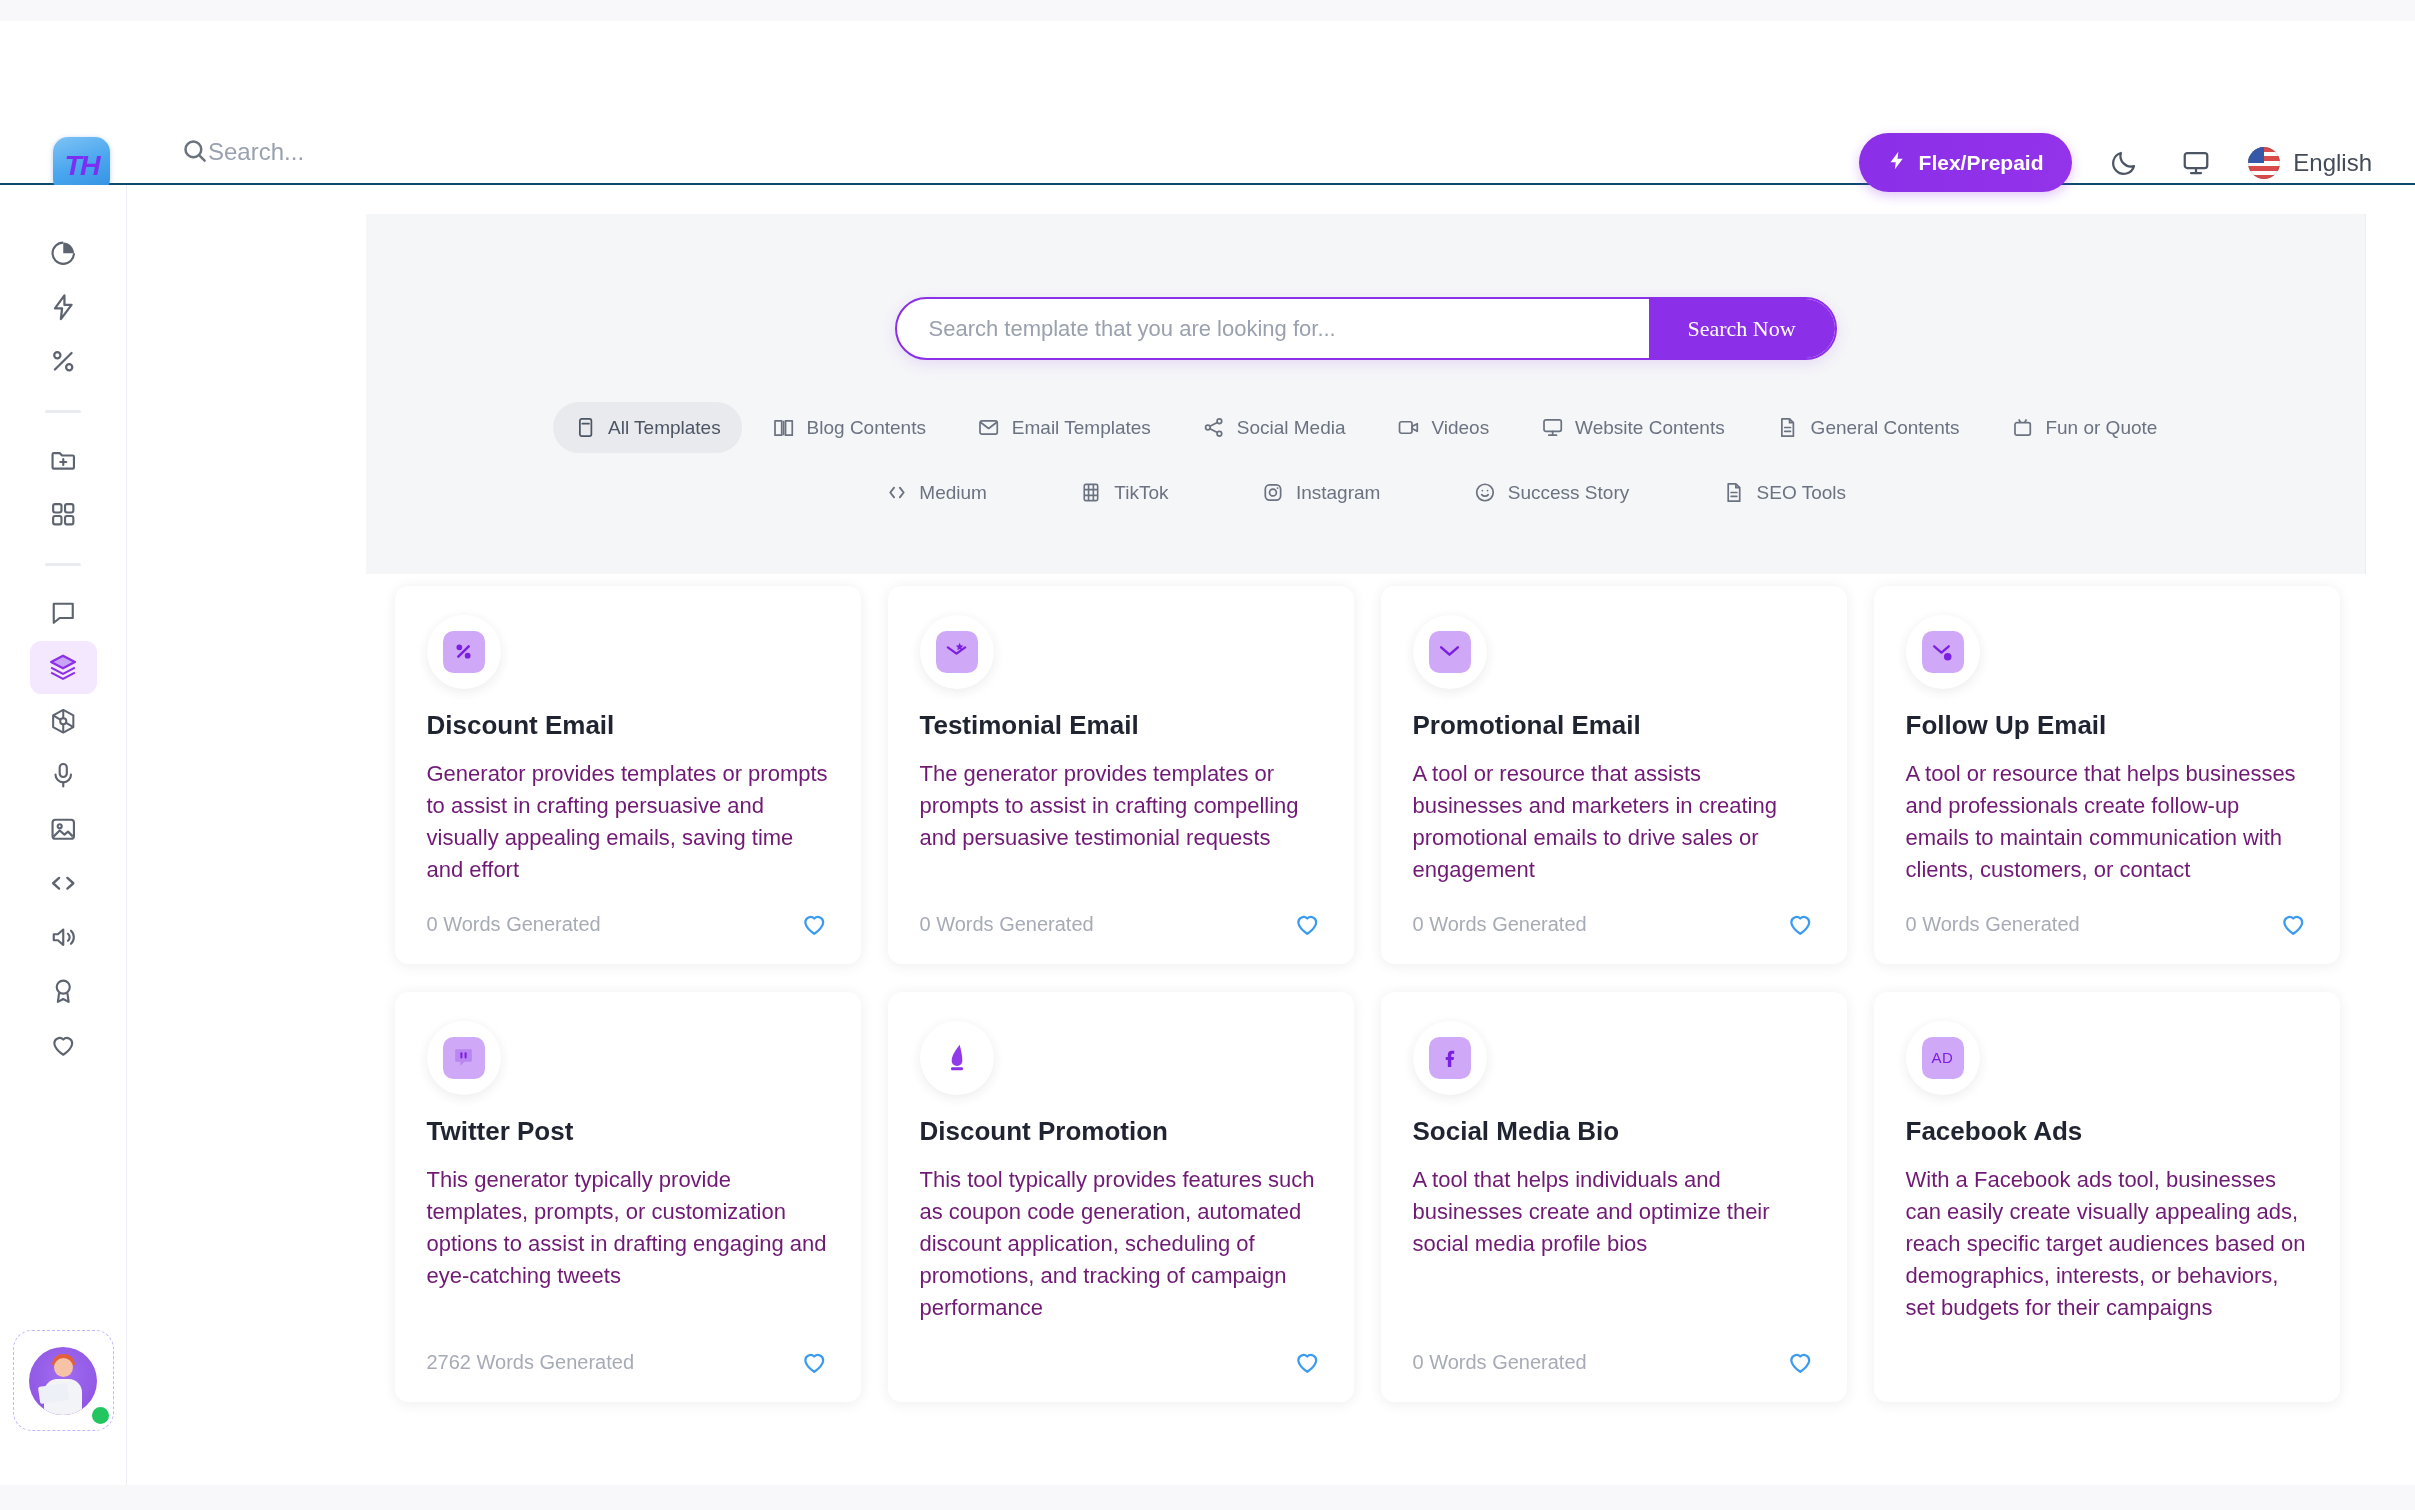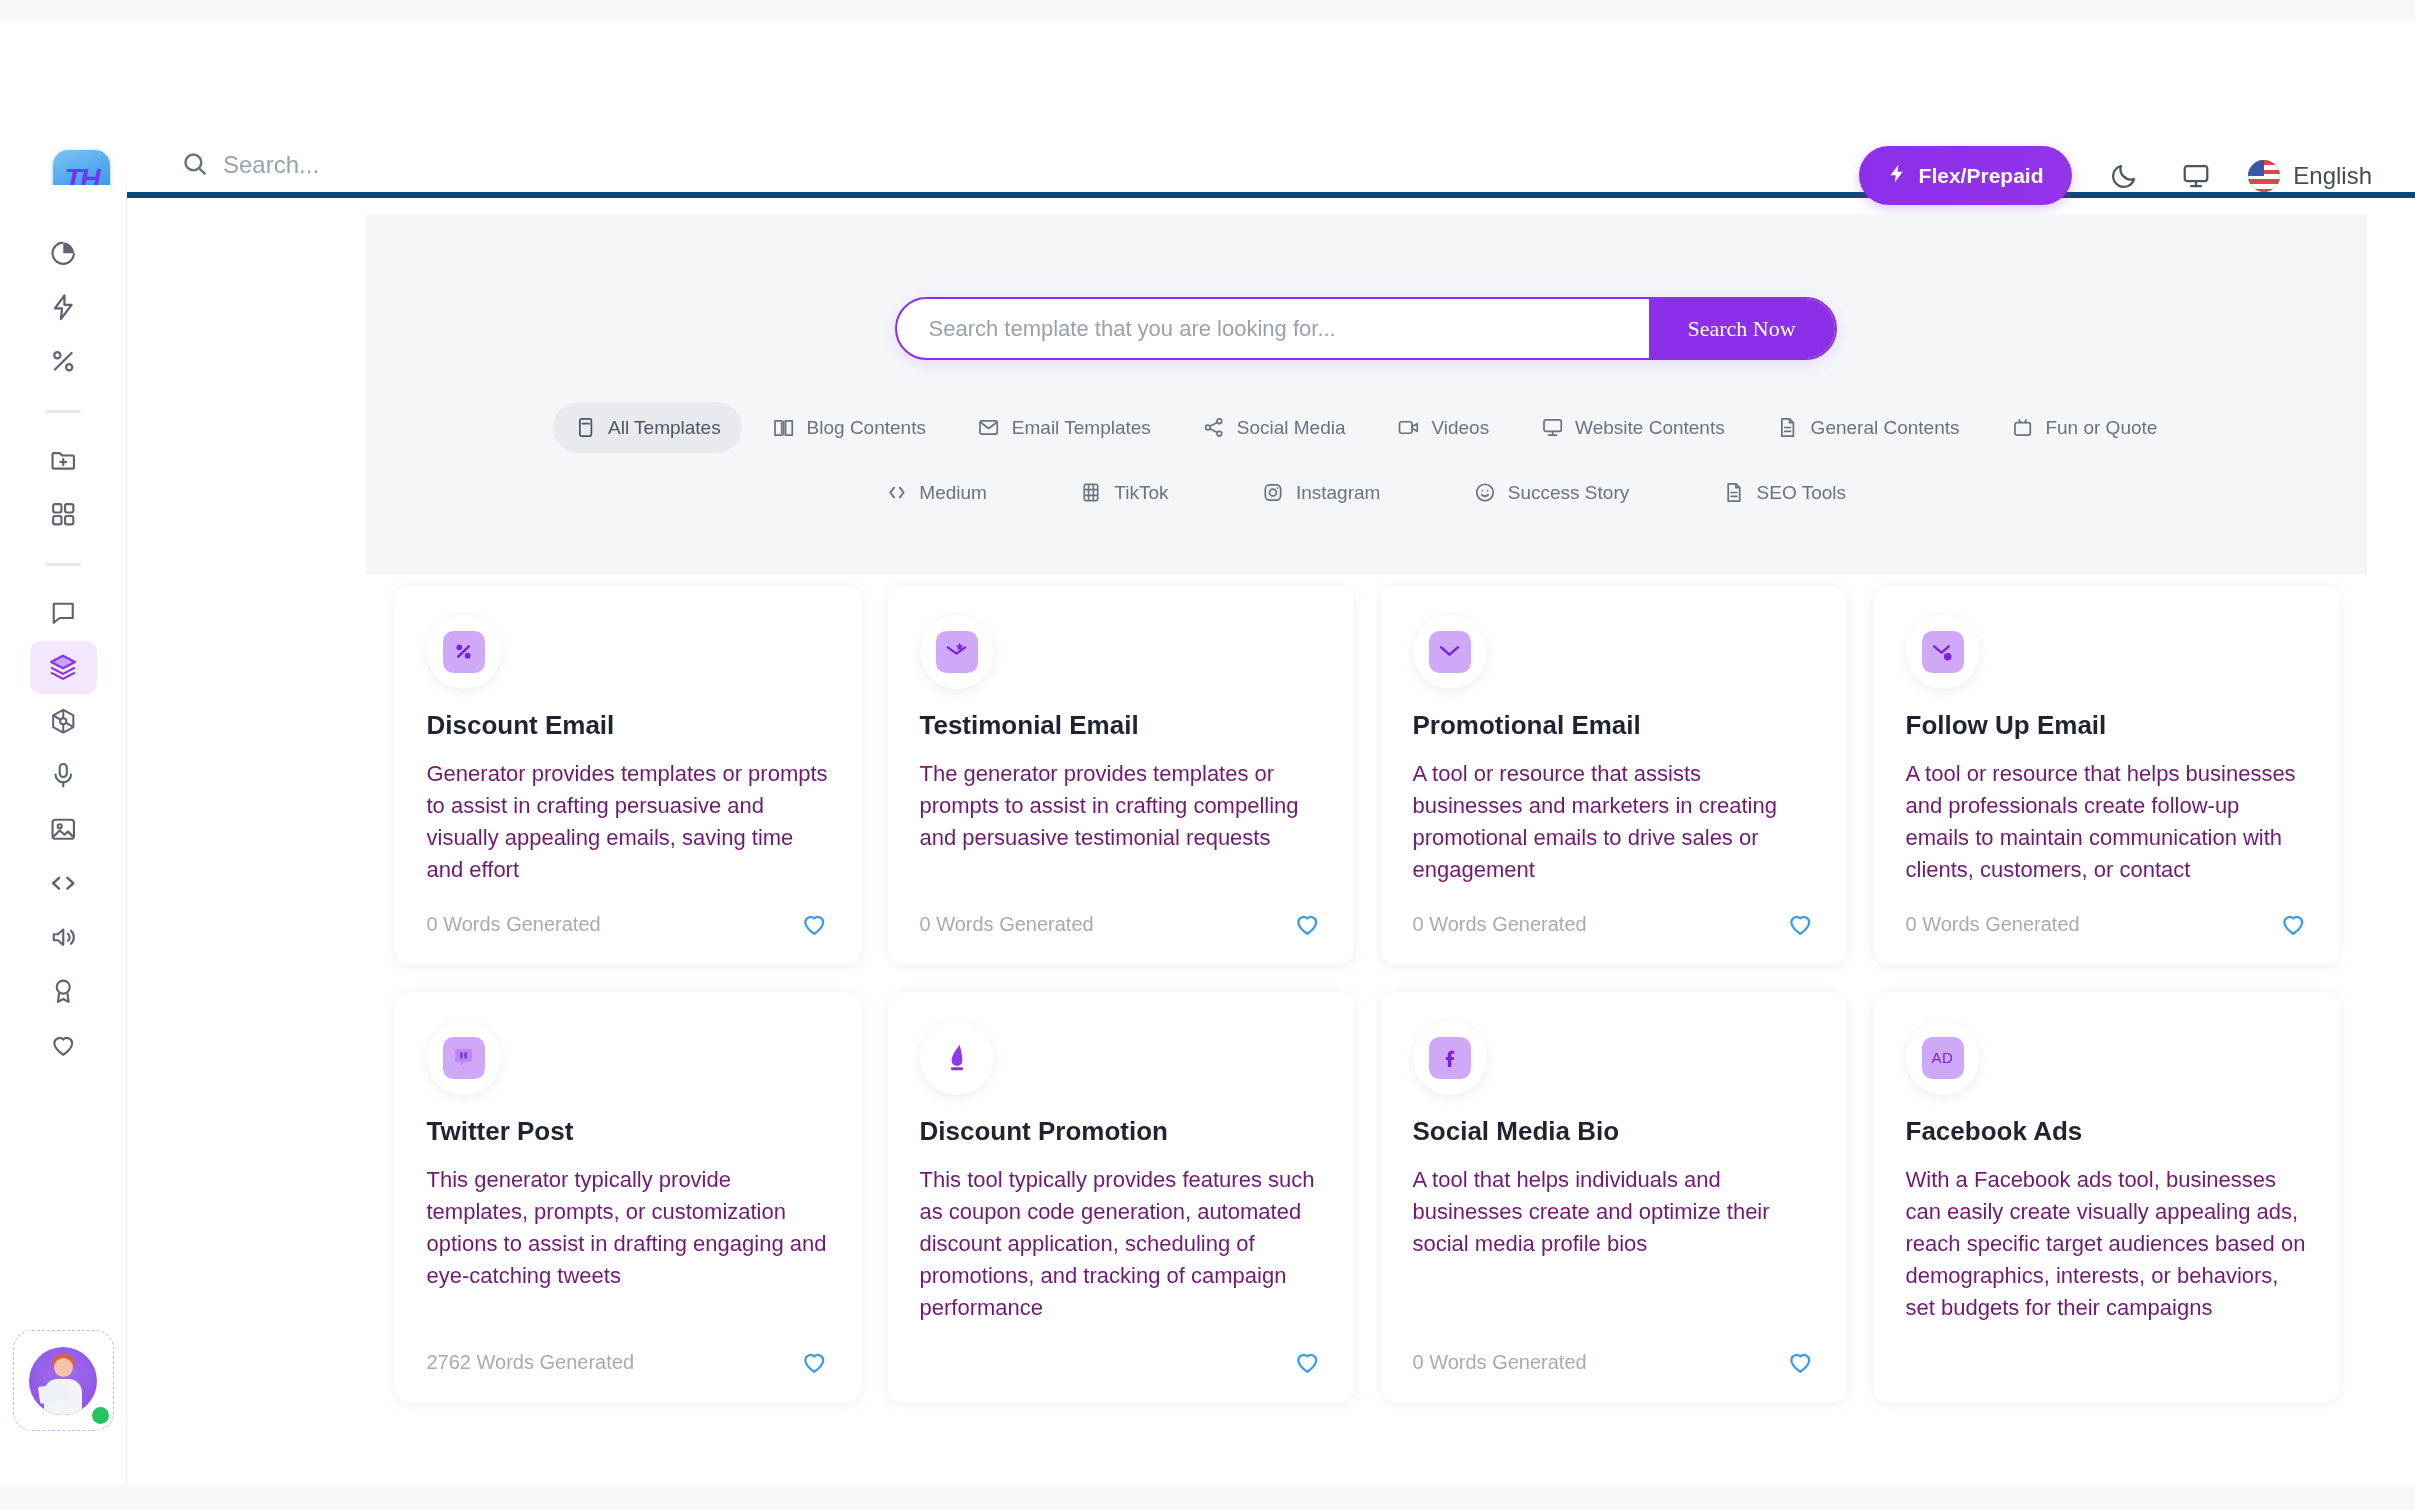--- a/index.html
+++ b/index.html
@@ -17,42 +17,42 @@
   
   .app-window {
     position: absolute;
     left: 0; top: 21px;
     width: 2416px; height: 1465px;
     background: #ffffff;
     overflow: hidden;
   }
   
   .header {
-    position: absolute; left: 0; top: 13px;
+    position: absolute; left: 0; top: 0;
     width: 2416px; height: 164px;
     background: #ffffff;
-    border-bottom: 6px solid #0c4a6e;
+    border-bottom: 2px solid #0c4a6e;
     display: flex; align-items: center;
   }
   .logo {
     position: absolute; left: 53px; top: 116px;
     width: 57px; height: 57px;
     border-radius: 15px;
     background: linear-gradient(160deg, #7fc3f5 0%, #4aa6ef 50%, #2f8fe0 100%);
     display: flex; align-items: center; justify-content: center;
     box-shadow: 0 1.9px 5.7px rgba(60,120,200,.35);
   }
   .logo-text {
     font-size: 28.5px; font-weight: bold; font-style: italic;
     color: #7b2ff2; letter-spacing: -1.9px;
     line-height: 1;
   }
   .hdr-search {
     position: absolute; left: 181px; top: 116px;
-    display: flex; align-items: center; gap: 15px;
+    display: flex; align-items: center; 
   }
   .hdr-search-ph { font-size: 24px; color: #9aa1ae; }
   .hdr-right {
     position: absolute; right: 44px; top: 112px;
     display: flex; align-items: center; gap: 32px;
   }
   .flex-btn {
     display: flex; align-items: center; gap: 10.5px;
     height: 59px; padding: 0 28.5px;
     border-radius: 30px;

